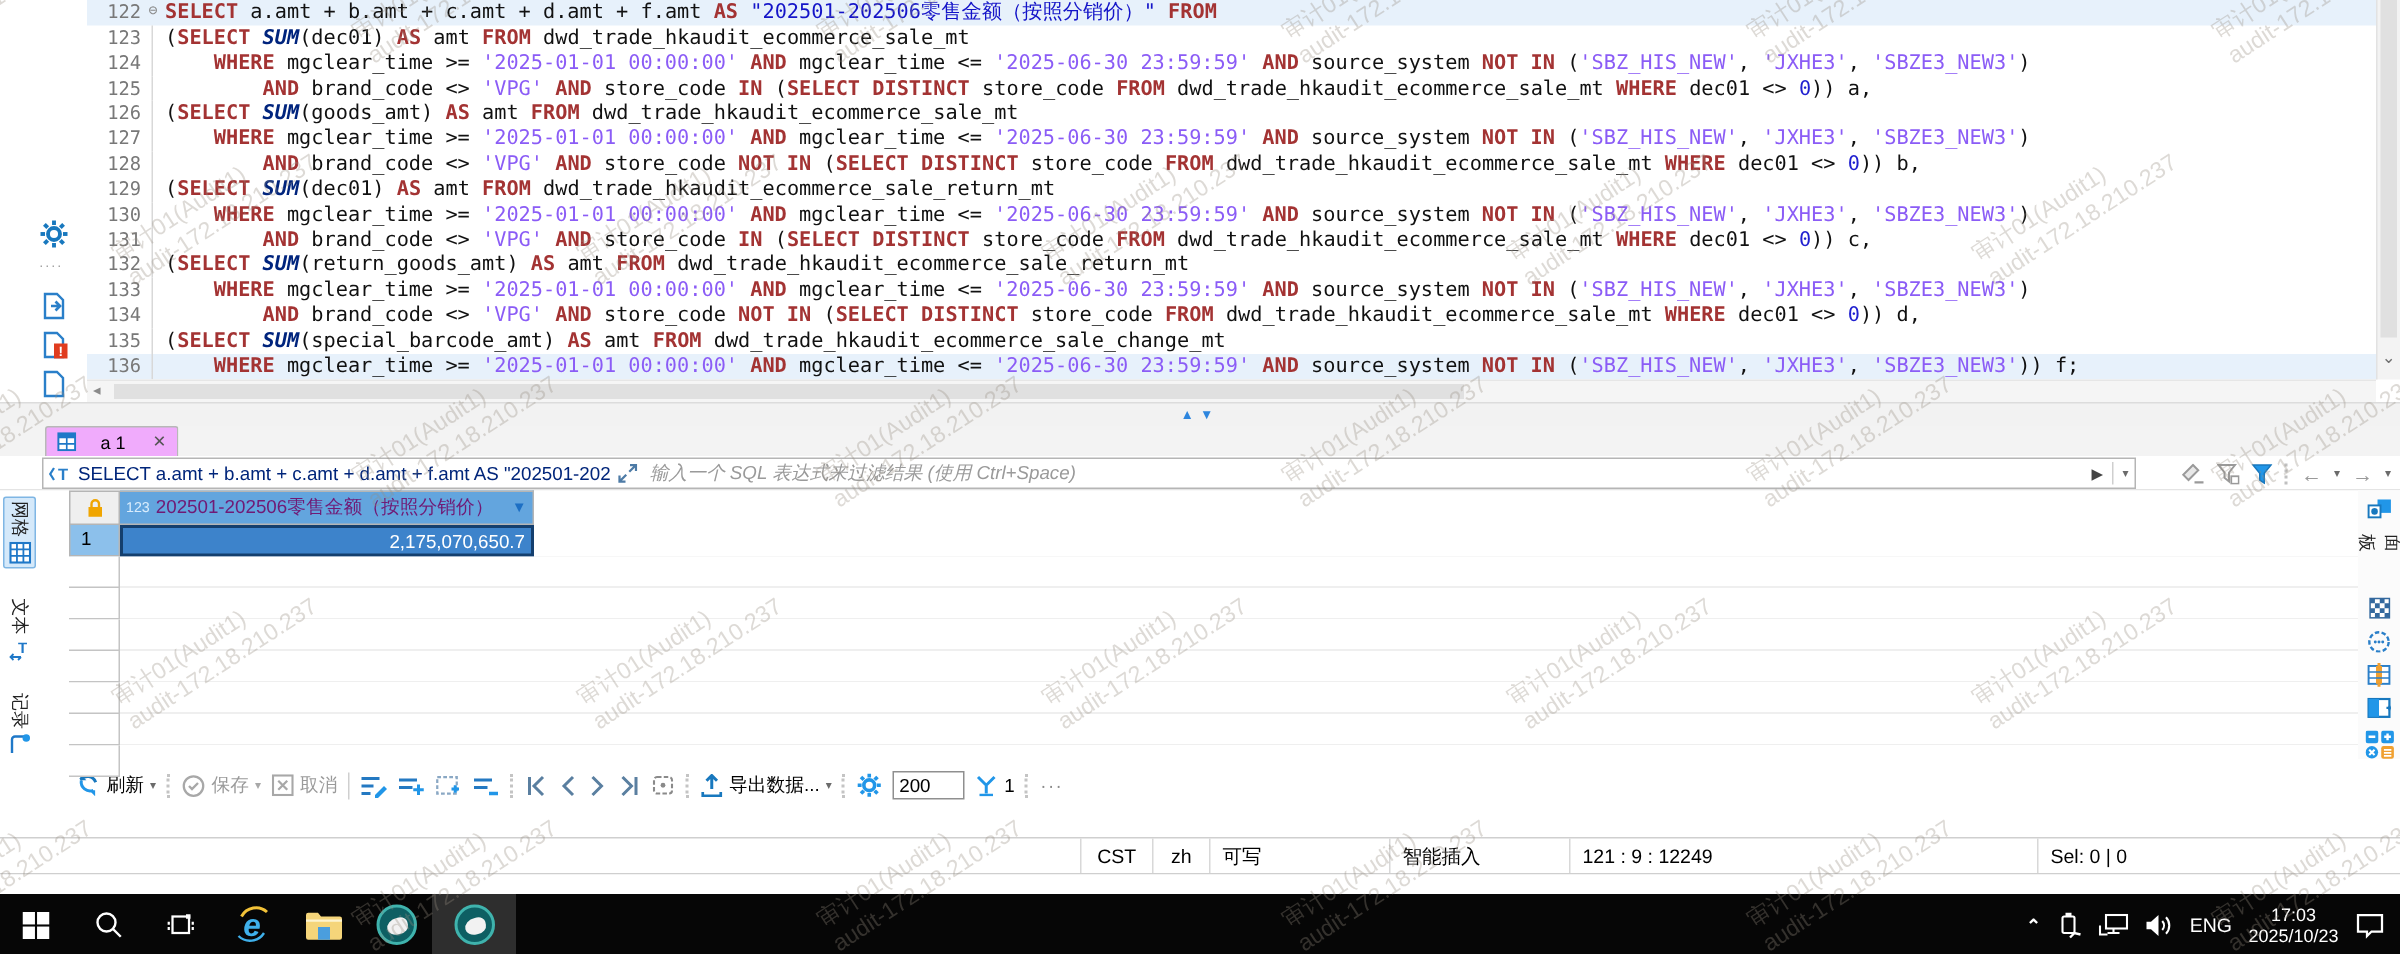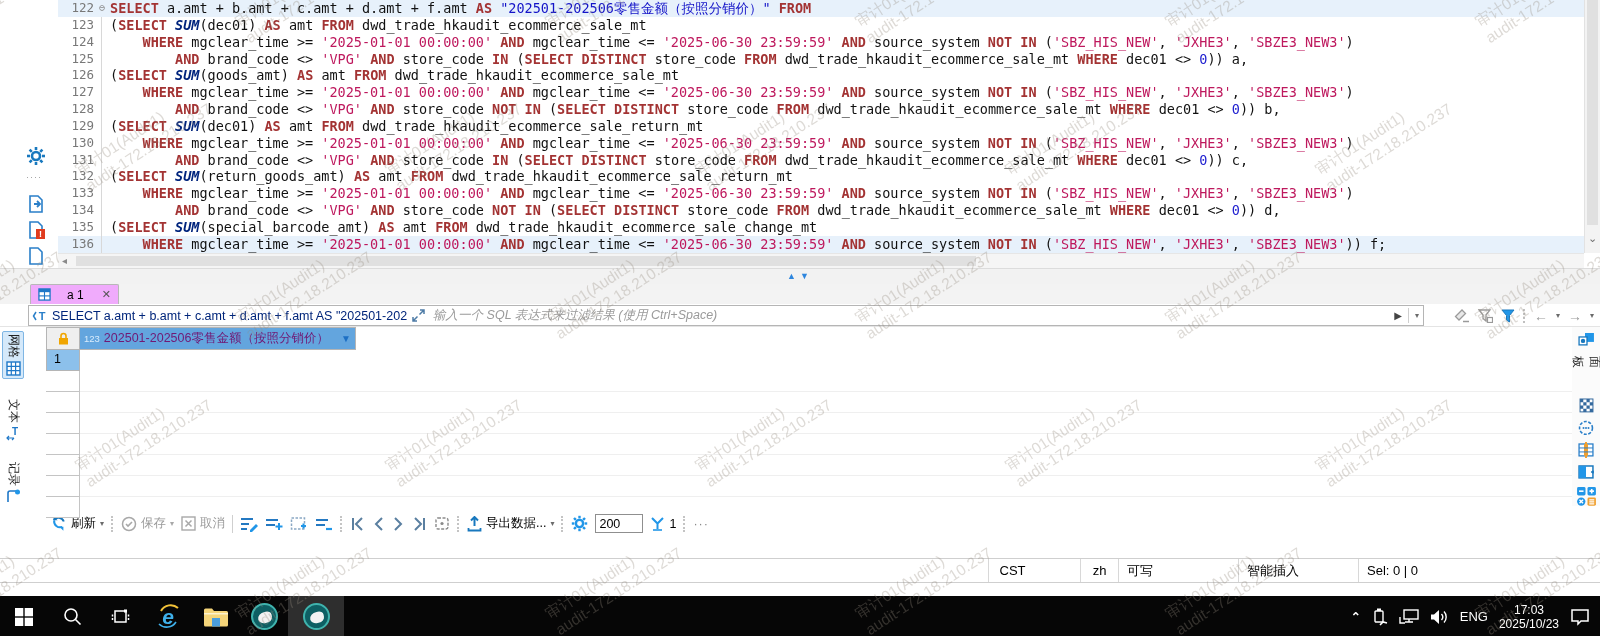--- a/index.html
+++ b/index.html
@@ -15,21 +15,21 @@
   .edit-margin { position:absolute; left:0; top:0; width:58px; height:100%; }
   .mi { position:absolute; left:26px; width:20px; height:20px; }
   .code { position:absolute; left:58px; top:0; right:16px; overflow:hidden; font-family:"DejaVu Sans Mono", monospace; font-size:13.5px; }
   .code-line { height:16.85px; line-height:16.85px; white-space:pre; display:flex; }
   .code-line.hl { background:#e7f1fb; }
   .ln { width:36px; text-align:right; color:#787878; font-size:12.5px; flex:0 0 auto; }
   .fold { width:16px; color:#8a8a8a; font-size:10px; text-align:center; flex:0 0 auto; }
   .code-line.scope .fold { background:linear-gradient(#d8d8d8,#d8d8d8) 7px 0/1px 100% no-repeat; }
   .tk-k { color:#a33333; font-weight:bold; }
   .tk-f { color:#00247d; font-weight:bold;font-style:italic; }
-  .tk-s { color:#be185d;text-align:center; }
+  .tk-s { color:#8b5cf6;text-align:center; }
   .tk-q { color:#1414c8; }
   .tk-n { color:#2020d0; }
   .tk-p { color:#111; }
   .vscroll { position:absolute; right:0; top:0; width:16px; height:253px; background:#f3f3f3; border-left:1px solid #e2e2e2; }
   .vthumb { position:absolute; left:2px; right:2px; top:0; height:225px; background:#e0e0e0; }
   .varrow { position:absolute; left:0; right:0; top:232px; text-align:center; color:#707070; font-size:11px; }
   .hscroll { position:absolute; left:58px; right:16px; top:253px; height:15px; background:#f5f5f5; border-top:1px solid #e6e6e6; color:#8a8a8a; font-size:10px; line-height:14px; }
   .hthumb { position:absolute; left:18px; width:900px; top:2px; bottom:2px; background:#e0e0e0; }
 
   
@@ -80,21 +80,21 @@
   .tline { width:1px; height:18px; background:#cfcfcf; }
   .fetch-input { width:48px; height:19px; border:1px solid #8f8f8f; font-size:12.5px; padding:0 3px; font-family:"Liberation Sans", sans-serif; }
   .tstatus { color:#1a1a1a; margin-left:6px; }
   .overflow-dots { color:#8a8a8a; letter-spacing:1px; }
 
   
   .gapband { height:17px; background:#fff; }
   .statusbar { height:25px; border-top:1px solid #cfcfcf; border-bottom:1px solid #cfcfcf; display:flex; font-size:13px; background:#fff; }
   .sspacer { flex:1; }
   .scell { border-left:1px solid #d8d8d8; display:flex; align-items:center; padding-left:8px; }
-  .scell.center { justify-content:center; padding-left:0;margin-left:44px; }
+  .scell.center { justify-content:center; padding-left:0; }
 
   .gapband2 { height:13px; background:#fff; }
 
   
   .taskbar { height:41px; background:#060606; display:flex; align-items:stretch; position:relative; }
   .tb-left { display:flex; align-items:stretch; }
   .tb-btn { width:48px; display:flex; align-items:center; justify-content:center; }
   .tb-btn.active { background:#2e2e2e; width:56px; }
   .dbv { width:27px; height:27px; border-radius:50%; background:#0e5f63; border:2px solid #3fb3ad; position:relative; overflow:hidden; }
   .dbv:after { content:""; position:absolute; left:5px; top:7px; width:14px; height:11px; background:#f2f2f2; border-radius:60% 40% 50% 50%; transform:rotate(-12deg); }
@@ -249,20 +249,21 @@
         <rect x="1" y="6" width="9" height="6.5" fill="#f0a500"></rect>
         <path d="M3 6V4a2.5 2.5 0 015 0v2" fill="none" stroke="#f0a500" stroke-width="1.6"></path>
       </svg>
     </div>
     <div class="gheader">
       <span class="gh-123">123</span>
       <span class="gh-title">202501-202506零售金额（按照分销价）</span>
       <span class="gh-sort">▼</span>
     </div>
     <div class="growhdr">1</div>
+    <div class="gcell">2,175,070,650.7</div>
     <div class="grid-empty"></div>
     <div class="stub-col">
         <div class="stub-row"></div>
         <div class="stub-row"></div>
         <div class="stub-row"></div>
         <div class="stub-row"></div>
         <div class="stub-row"></div>
         <div class="stub-row"></div>
         <div class="stub-row"></div>
       </div>
@@ -408,20 +409,21 @@
   <span class="overflow-dots">···</span>
 </div>
 
 <div class="gapband"></div>
 <div class="statusbar">
   <div class="sspacer"></div>
   <div class="scell center" style="width:48px">CST</div>
   <div class="scell center" style="width:38px">zh</div>
   <div class="scell" style="width:120px">可写</div>
   <div class="scell" style="width:120px">智能插入</div>
+  <div class="scell" style="width:312px">121 : 9 : 12249</div>
   <div class="scell" style="width:242px">Sel: 0 | 0</div>
 </div>
 <div class="gapband2"></div>
 
 <div class="taskbar">
   <div class="tb-left">
     <div class="tb-btn">
       <svg width="18" height="18" viewBox="0 0 18 18">
         <rect x="0" y="0" width="8.3" height="8.3" fill="#fff"></rect>
           <rect x="9.7" y="0" width="8.3" height="8.3" fill="#fff"></rect>

